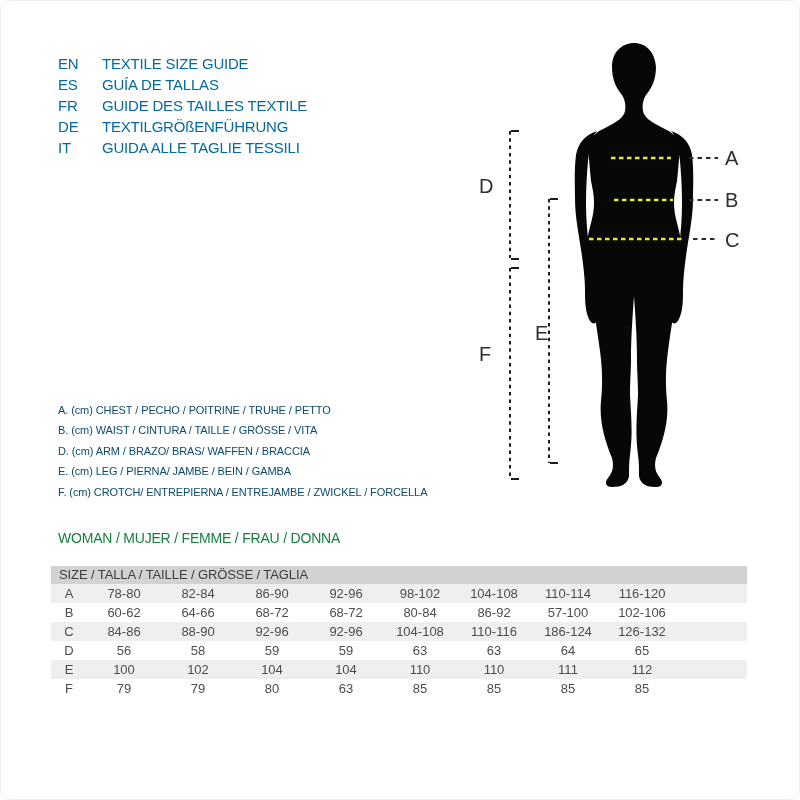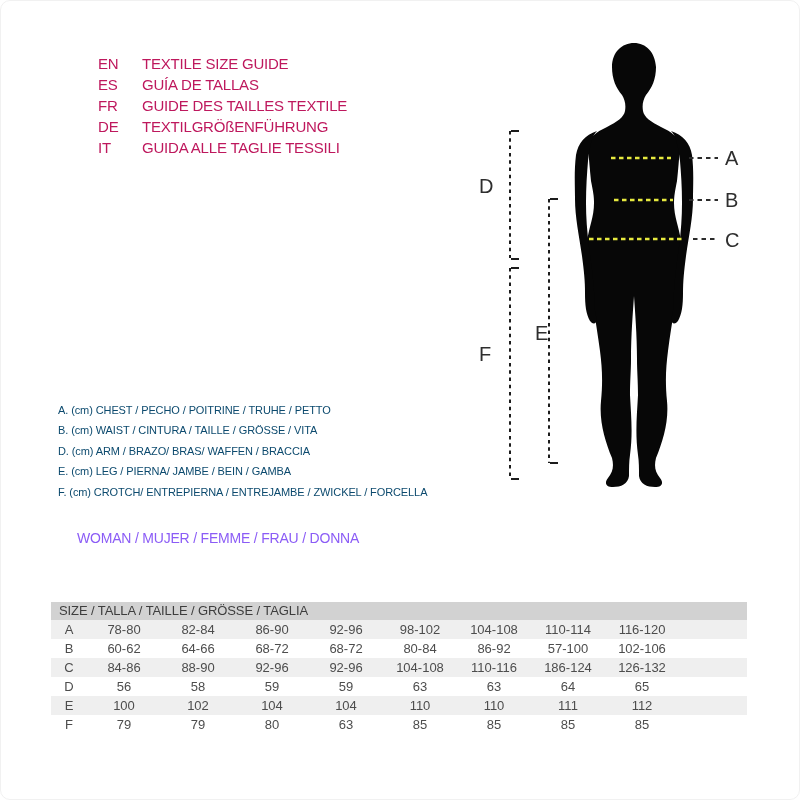--- a/index.html
+++ b/index.html
@@ -1,37 +1,37 @@
 <!DOCTYPE html>
 <html><head>
 <meta charset="utf-8">
 <style>
   html,body{margin:0;padding:0;background:#fff;}
   body{width:800px;height:800px;font-family:"Liberation Sans","DejaVu Sans",sans-serif;}
   .page{position:relative;width:798px;height:798px;background:#fff;border:1px solid #f1f1f1;border-radius:10px;overflow:hidden;}
 
   
-  .languages{position:absolute;left:57px;top:52px;color:#be185d;font-size:15px;line-height:21px;letter-spacing:-0.2px;margin-left:40px;}
+  .languages{position:absolute;left:57px;top:52px;color:#0369a1;font-size:15px;line-height:21px;letter-spacing:-0.2px;}
   .lang-row{display:flex;}
   .lang-code{width:44px;flex:0 0 44px;}
   .lang-title{white-space:nowrap;}
 
   
   .figure{position:absolute;left:440px;top:20px;width:360px;height:500px;}
   .callout-label{font-size:20px;fill:#2e2e2e;font-family:"Liberation Sans","DejaVu Sans",sans-serif;}
 
   
   .legend{position:absolute;left:57px;top:399px;color:#0c4a6e;font-size:11px;line-height:20.4px;letter-spacing:-0.1px;}
   .legend div{white-space:nowrap;}
 
   
-  .gender{position:absolute;left:57px;top:530px;color:#8b5cf6;font-size:14px;line-height:14px;letter-spacing:-0.2px;white-space:nowrap;margin-left:19px;}
-
-  
-  .table-wrap{position:absolute;left:50px;top:565px;width:696px;margin-top:36px;}
+  .gender{position:absolute;left:57px;top:530px;color:#15803d;font-size:14px;line-height:14px;letter-spacing:-0.2px;white-space:nowrap;}
+
+  
+  .table-wrap{position:absolute;left:50px;top:565px;width:696px;}
   .band{height:18px;line-height:18px;background:#d2d2d2;color:#3d3d3d;font-size:13px;padding-left:8px;box-sizing:border-box;letter-spacing:-0.1px;}
   table.sizes{border-collapse:collapse;width:696px;table-layout:fixed;font-size:13px;color:#4d4d4d;}
   table.sizes col.lab{width:36px;}
   table.sizes col.val{width:74px;}
   table.sizes col.spc{width:68px;}
   table.sizes th,table.sizes td{height:19px;padding:0;text-align:center;font-weight:normal;vertical-align:middle;}
   td.rowlab{text-align:left;padding-left:8px;}
   tr.shade td{background:#efefef;}
   tr.shade td.spacercell, tr td.spacercell{background:transparent;}
   tr.shade td.spacercell{background:#efefef;}

